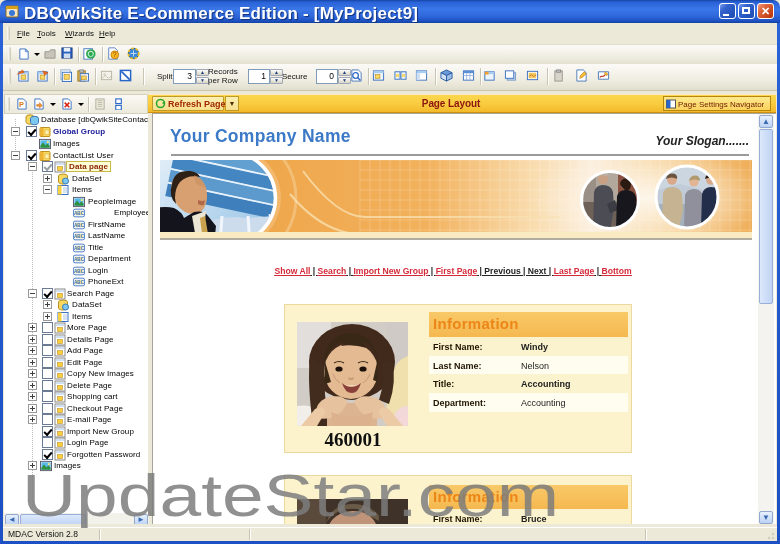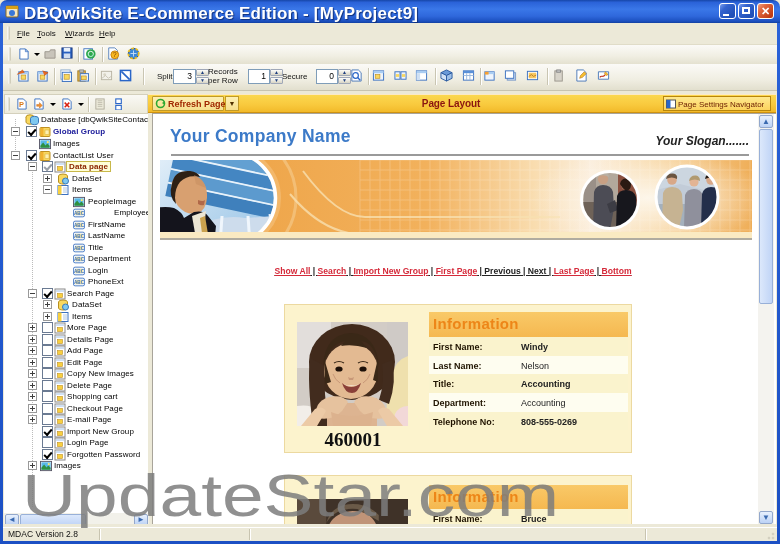--- a/index.html
+++ b/index.html
@@ -817,24 +817,20 @@
           <span>Nelson</span>
         </div>
    <div class="irow odd">
           <b>Title:</b>
           <span>Accounting</span>
         </div>
    <div class="irow even">
           <b>Department:</b>
           <span>Accounting</span>
         </div>
-   <div class="irow odd">
-          <b>Telephone No:</b>
-          <span>808-555-0269</span>
-        </div>
   </div>
  </div>
  <div class="card" id="card2">
   <svg class="photo" id="photo2" style="top:23px;height:37px;" viewBox="0 0 114 37" preserveAspectRatio="none">
 <rect width="114" height="37" fill="#3f3228"></rect>
 <rect x="0" y="0" width="30" height="37" fill="#5a4a3c"></rect>
 <path d="M30 37 Q 32 14 57 12 Q 82 12 84 37 Z" fill="#c09478"></path>
 <path d="M30 24 Q 40 8 62 10 L 84 22 L 84 16 Q 70 2 48 6 Q 34 10 30 24" fill="#6a5a48"></path>
       </svg>
   <div class="infohead" style="top:9px;height:24px;">

